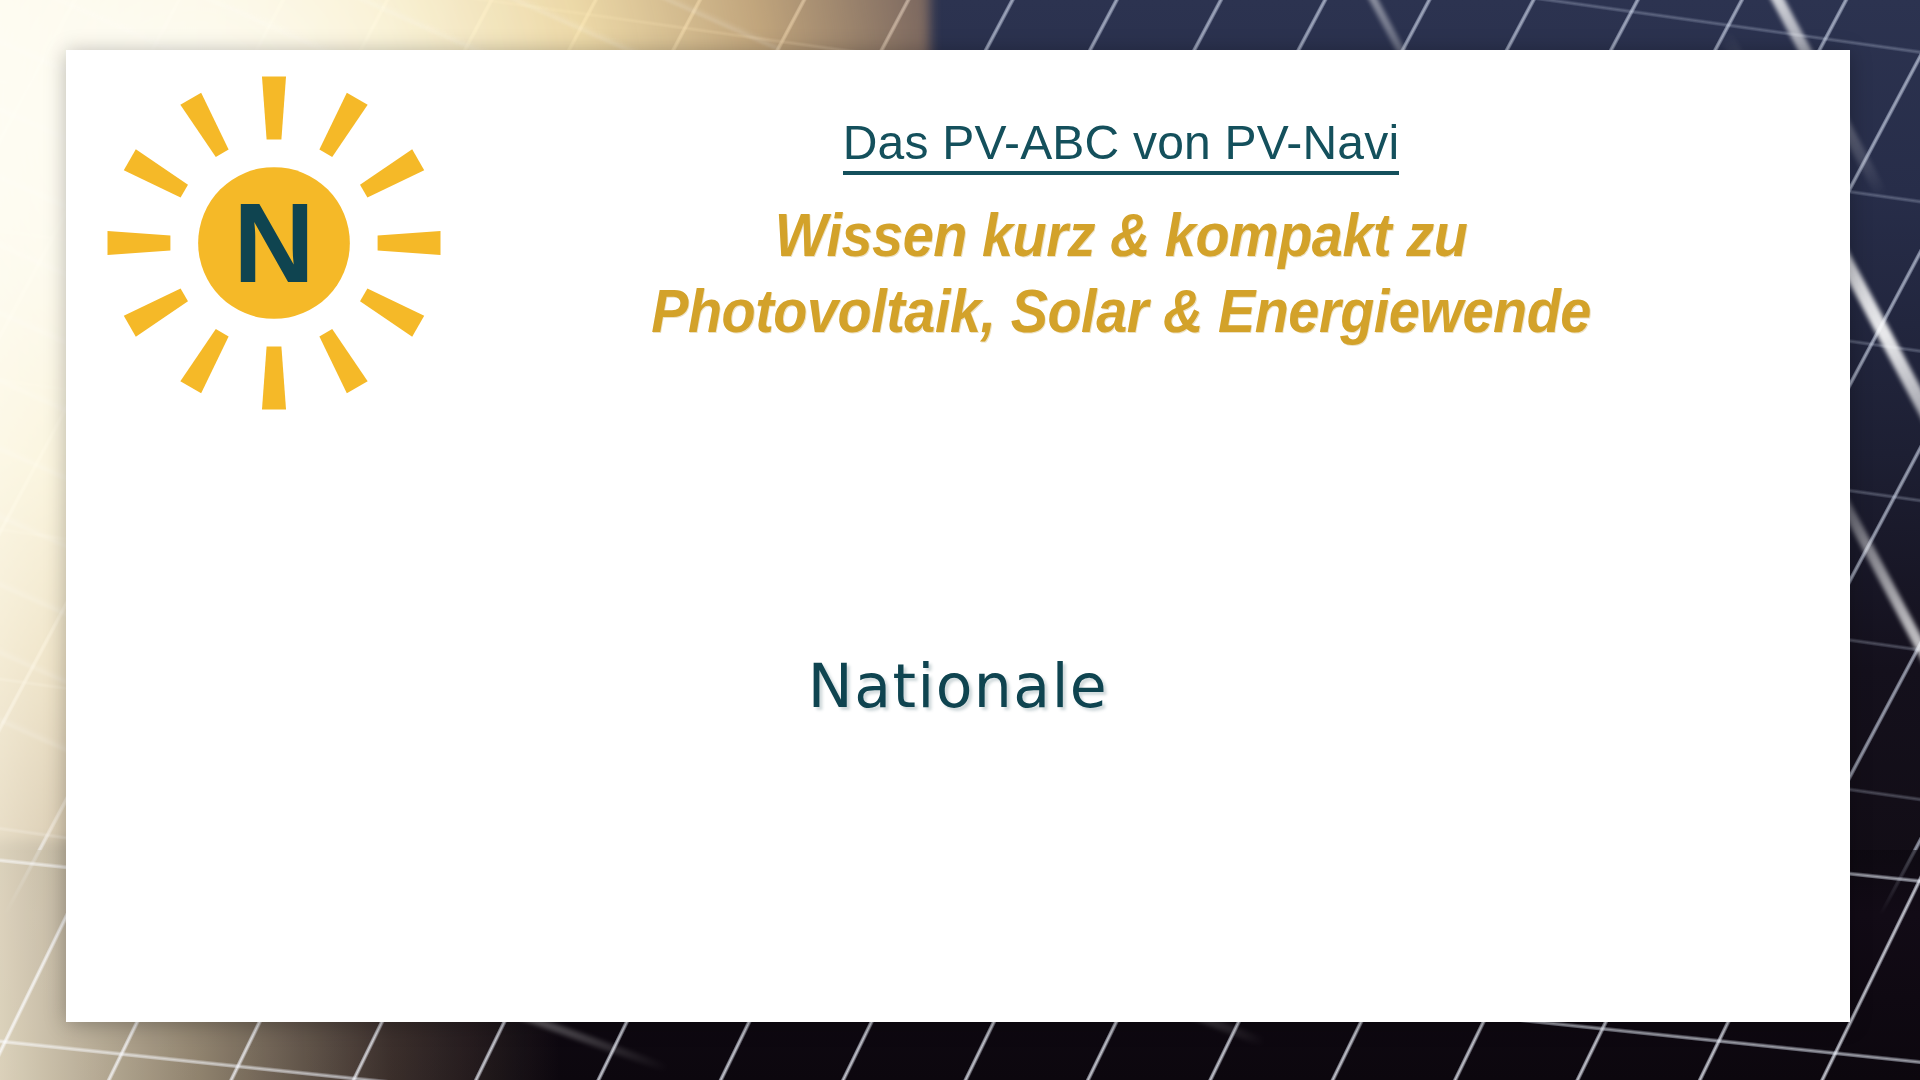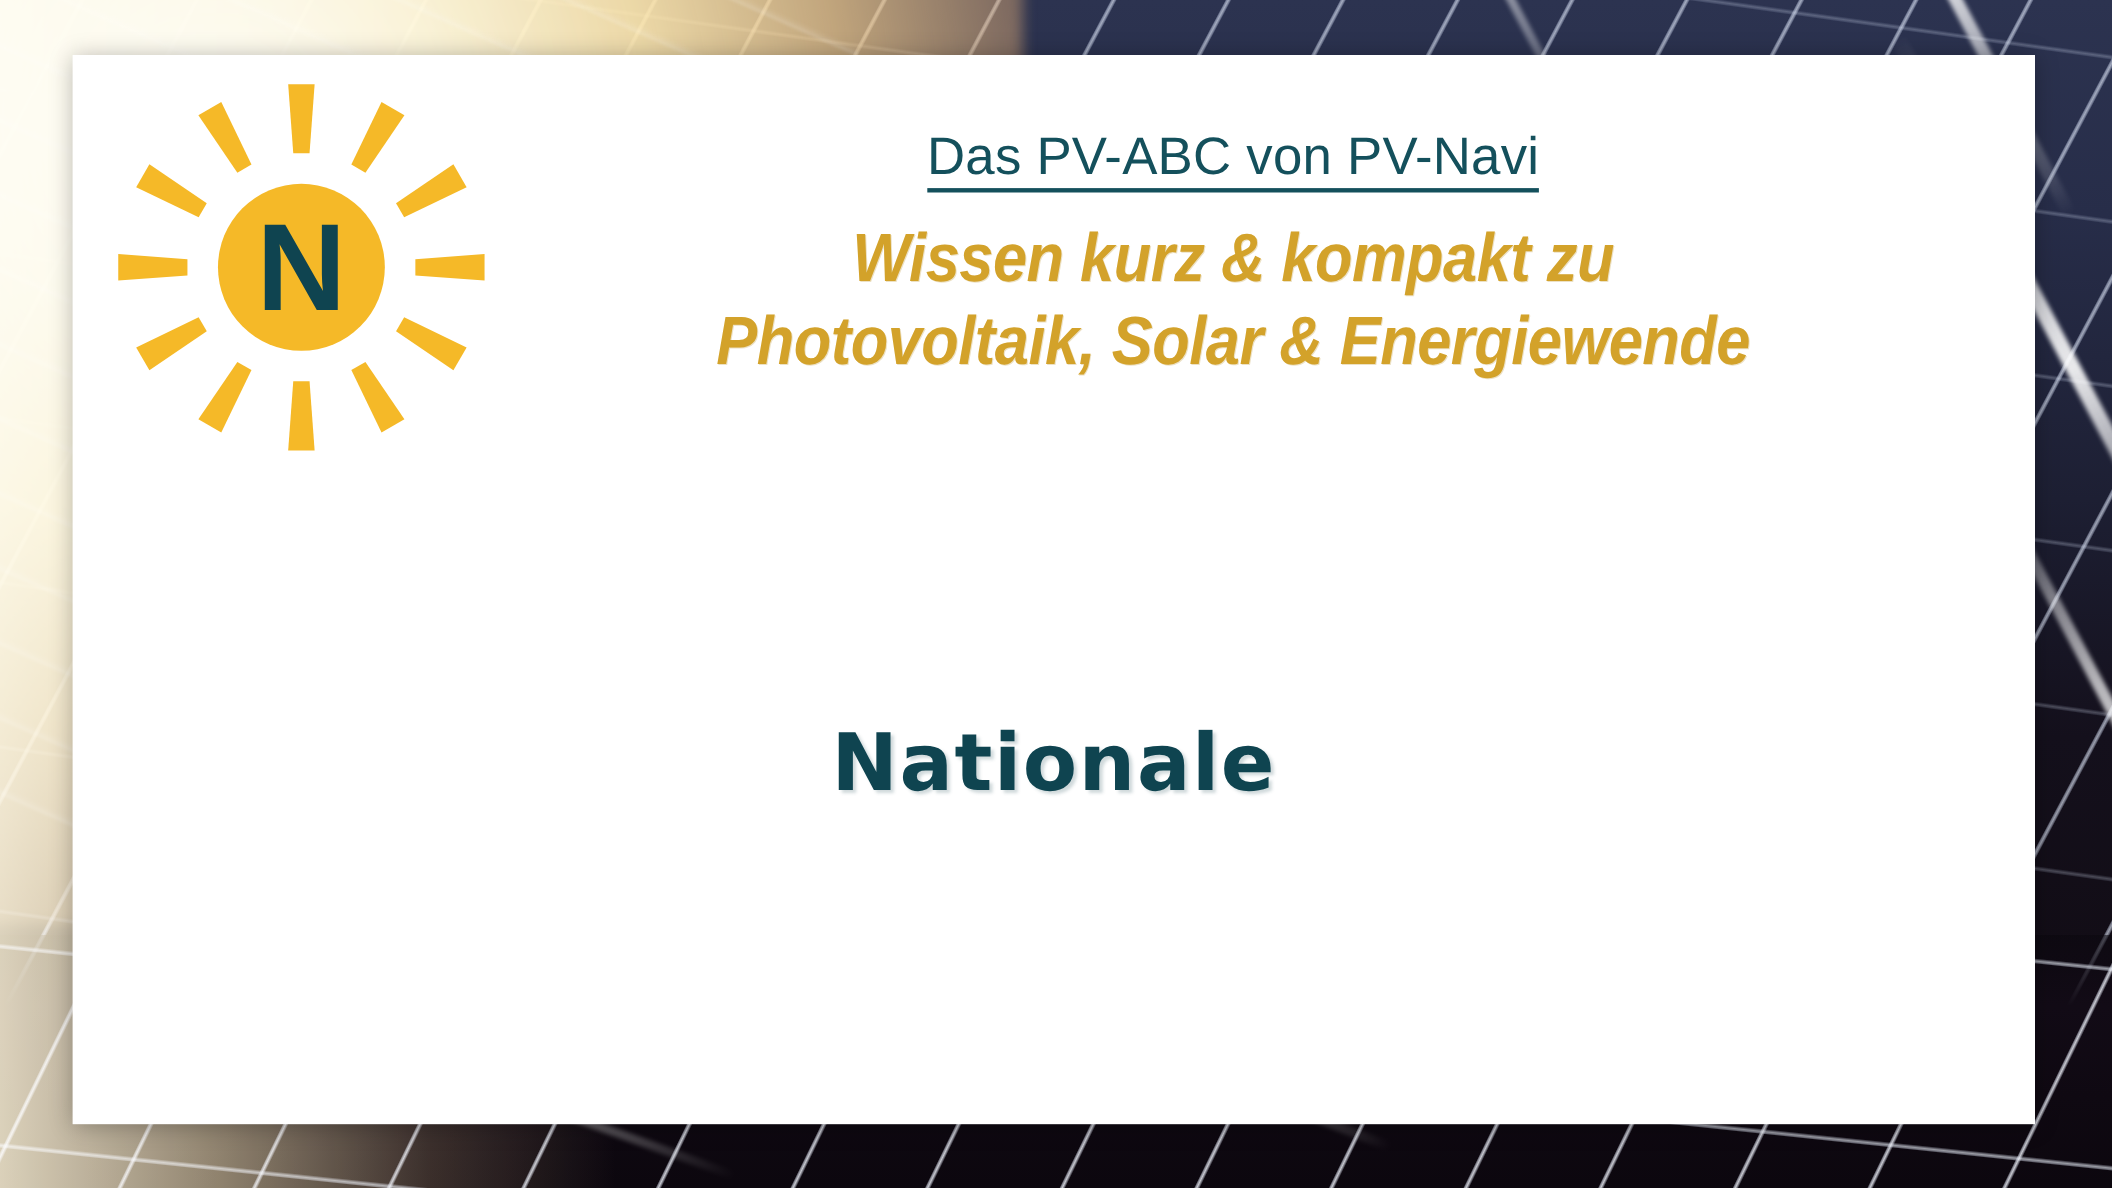--- a/index.html
+++ b/index.html
@@ -213,22 +213,22 @@
   .title-wrap {
     position: absolute;
     left: 0;
     top: 600px;
     width: 100%;
     text-align: center;
   }
   .title {
     color: #0f4450;
     font-family: "DejaVu Sans", sans-serif;
-    font-weight: 700;
-    font-size: 72px;
+    font-weight: 400;
+    font-size: 60px;
     line-height: 1.22;
     letter-spacing: 1.5px;
     text-shadow: 3px 3px 3px rgba(40,80,90,0.22);
   }
   .title-line { display: block; white-space: nowrap; }
 </style>
 </head>
 <body>
 
 <div id="stage">

